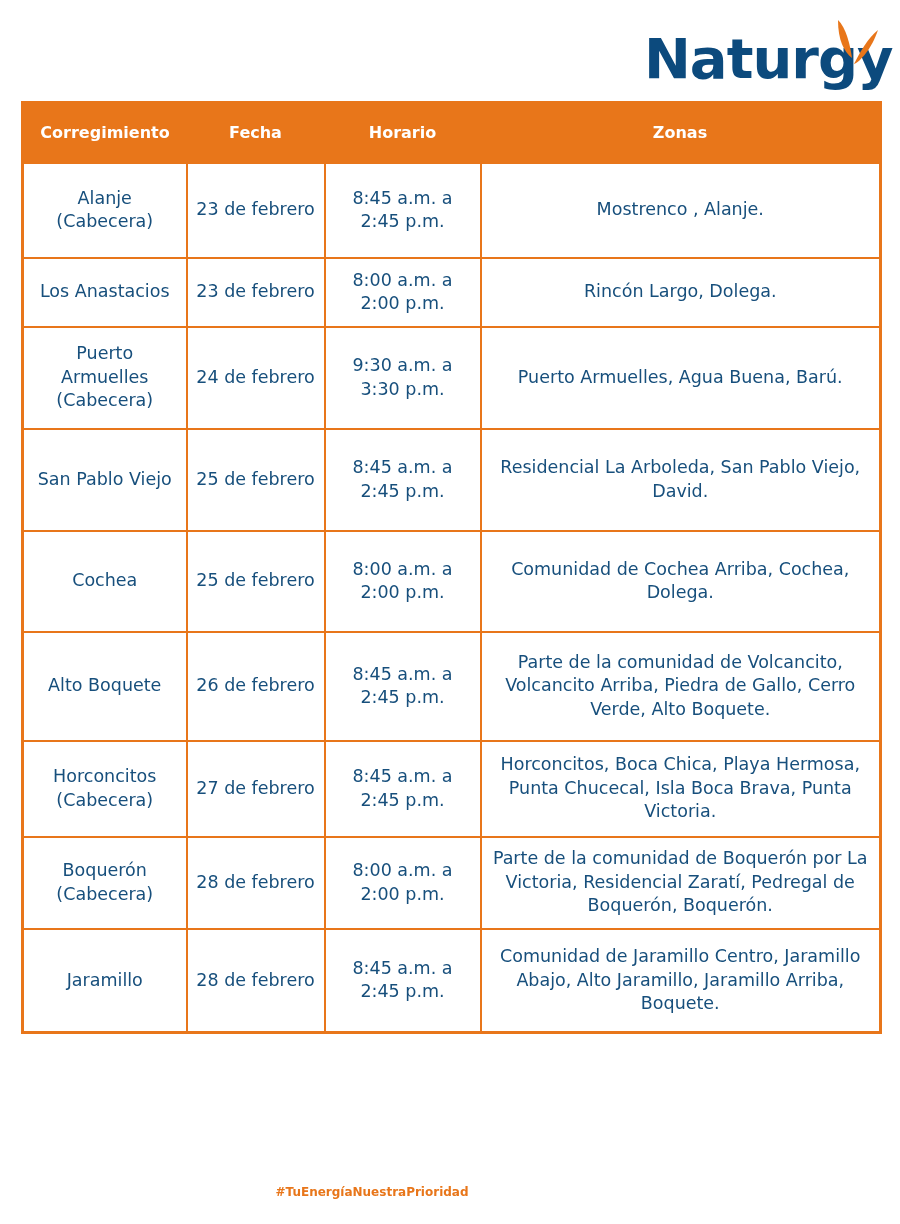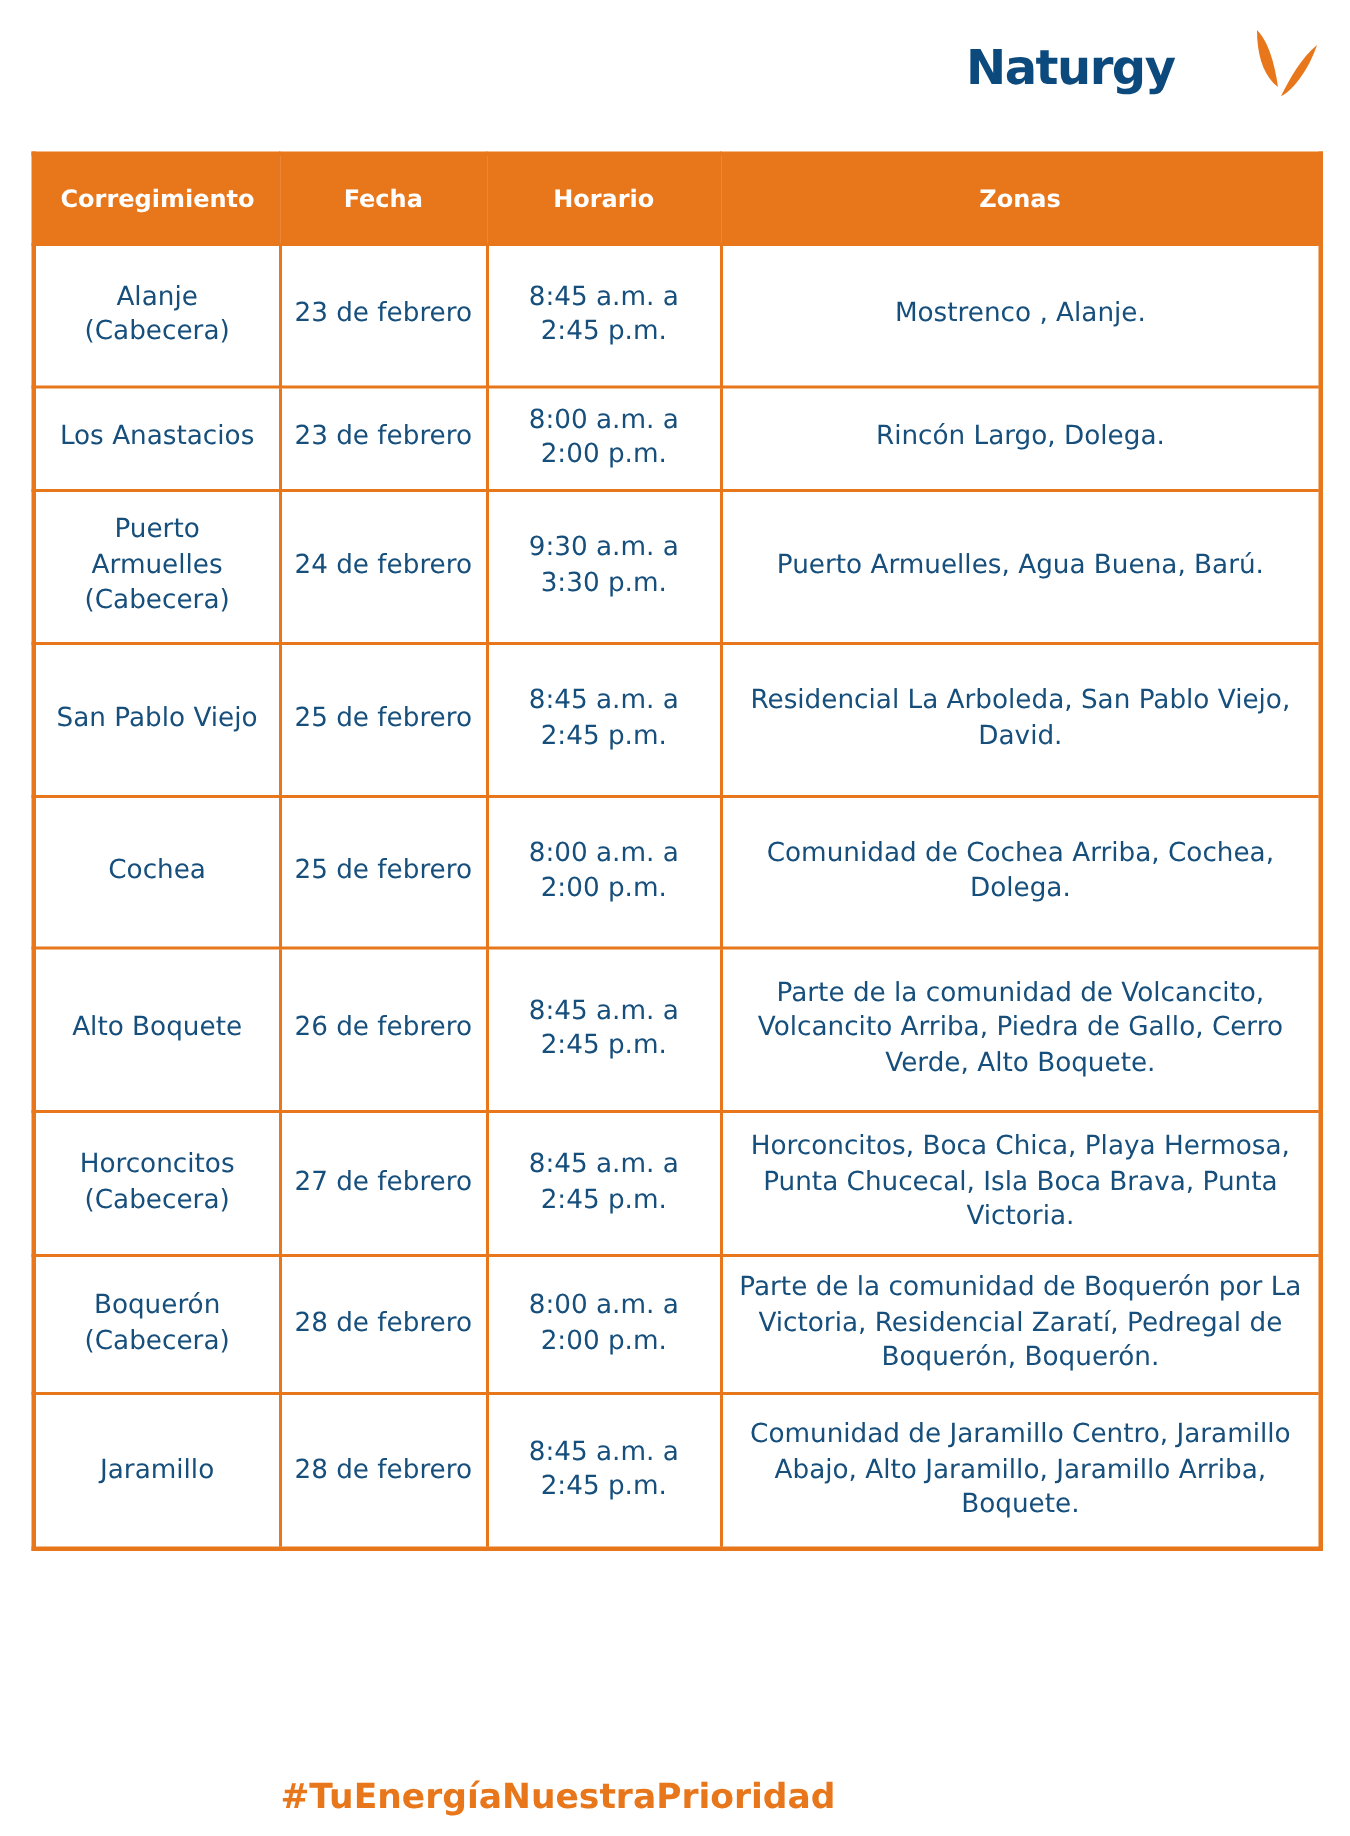--- a/index.html
+++ b/index.html
@@ -1,20 +1,20 @@
 <!DOCTYPE html>
 <html><head>
   <meta charset="utf-8">
   <style>
     * { box-sizing: border-box; margin: 0; padding: 0; }
     html, body { width: 900px; height: 1224px; background: #ffffff; overflow: hidden; }
     body { position: relative; font-family: "Liberation Sans", "DejaVu Sans", sans-serif; color: #0f4a78; }
 
     .logo { position: absolute; left: 644px; top: 18px; height: 66px; width: 240px; }
-    .logo-text { position: absolute; left: 0; top: 8px; font-family: "DejaVu Sans", sans-serif; font-weight: bold; font-size: 32px; color: #0c4a7d; letter-spacing: -1px; }
+    .logo-text { position: absolute; left: 0; top: 8px; font-family: "DejaVu Sans", sans-serif; font-weight: bold; font-size: 56px; color: #0c4a7d; letter-spacing: -1px; }
     .logo-butterfly { position: absolute; left: 188px; top: 0; width: 50px; height: 60px; }
 
     .region { position: absolute; left: 62px; top: 68px; font-family: "DejaVu Sans", sans-serif; font-weight: bold; font-size: 15px; color: #0c4a7d; margin-top: 48px; }
 
     table.schedule {
       position: absolute; left: 21px; top: 101px; width: 858px;
       border-collapse: collapse; table-layout: fixed;
       border: 3px solid #e8761a;
     }
     table.schedule th {
@@ -23,21 +23,21 @@
       border-left: 1px solid #e8761a; border-right: 1px solid #e8761a;
     }
     table.schedule td {
       border: 2px solid #e8761a; text-align: center; vertical-align: middle;
       font-family: "DejaVu Sans", sans-serif; font-size: 17.5px; line-height: 23.5px; color: #174f7c;
       padding: 4px 8px;
     }
     col.c1 { width: 164px; } col.c2 { width: 138px; } col.c3 { width: 156px; } col.c4 { width: 400px; }
     td.zonas { padding: 4px 10px; }
 
-    .hashtag { position: absolute; left: 0; width: 744px; top: 1185px; text-align: center; font-family: "DejaVu Sans", sans-serif; font-weight: bold; font-size: 23px; color: #e8761a; }
+    .hashtag { position: absolute; left: 0; width: 744px; top: 1185px; text-align: center; font-family: "DejaVu Sans", sans-serif; font-weight: bold; font-size: 12px; color: #e8761a; }
   </style>
 </head>
 <body>
 
 <div class="logo">
   <span class="logo-text">Naturgy</span>
   <svg class="logo-butterfly" viewBox="0 0 50 60">
     <path d="M6 2 C14 10, 18 26, 20 40 C12 34, 6 22, 6 2 Z" fill="#e8761a"></path>
     <path d="M46 12 C36 20, 28 34, 22 46 C28 44, 40 30, 46 12 Z" fill="#e8761a"></path>
   </svg>

